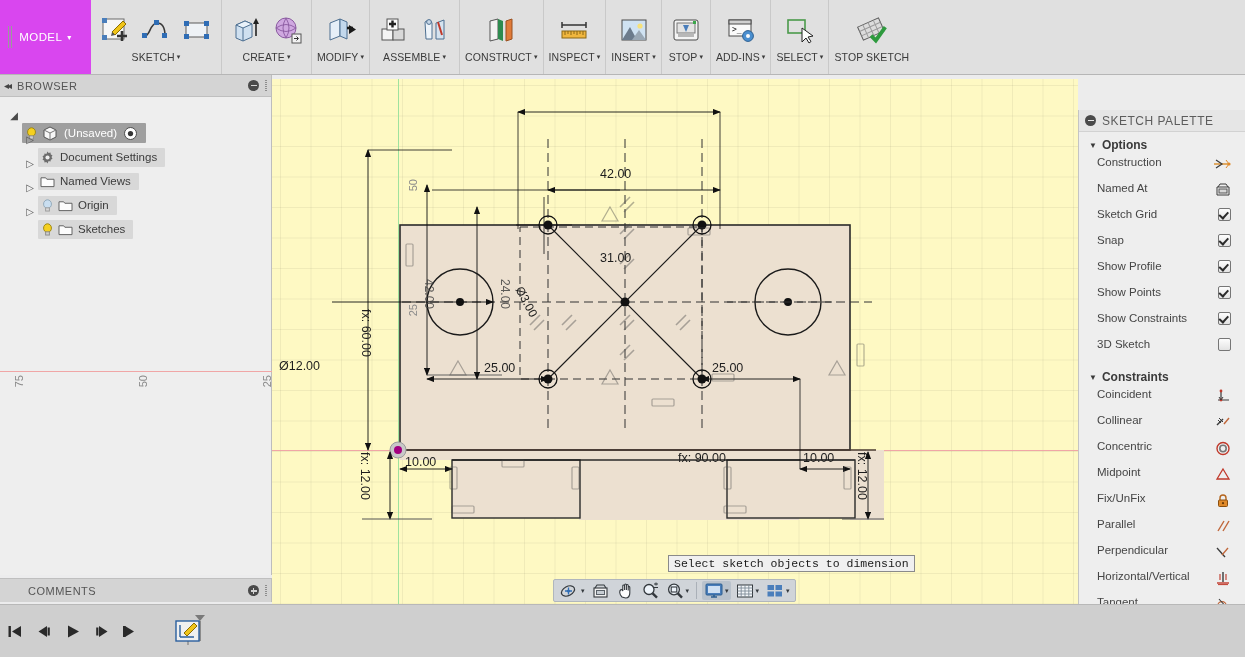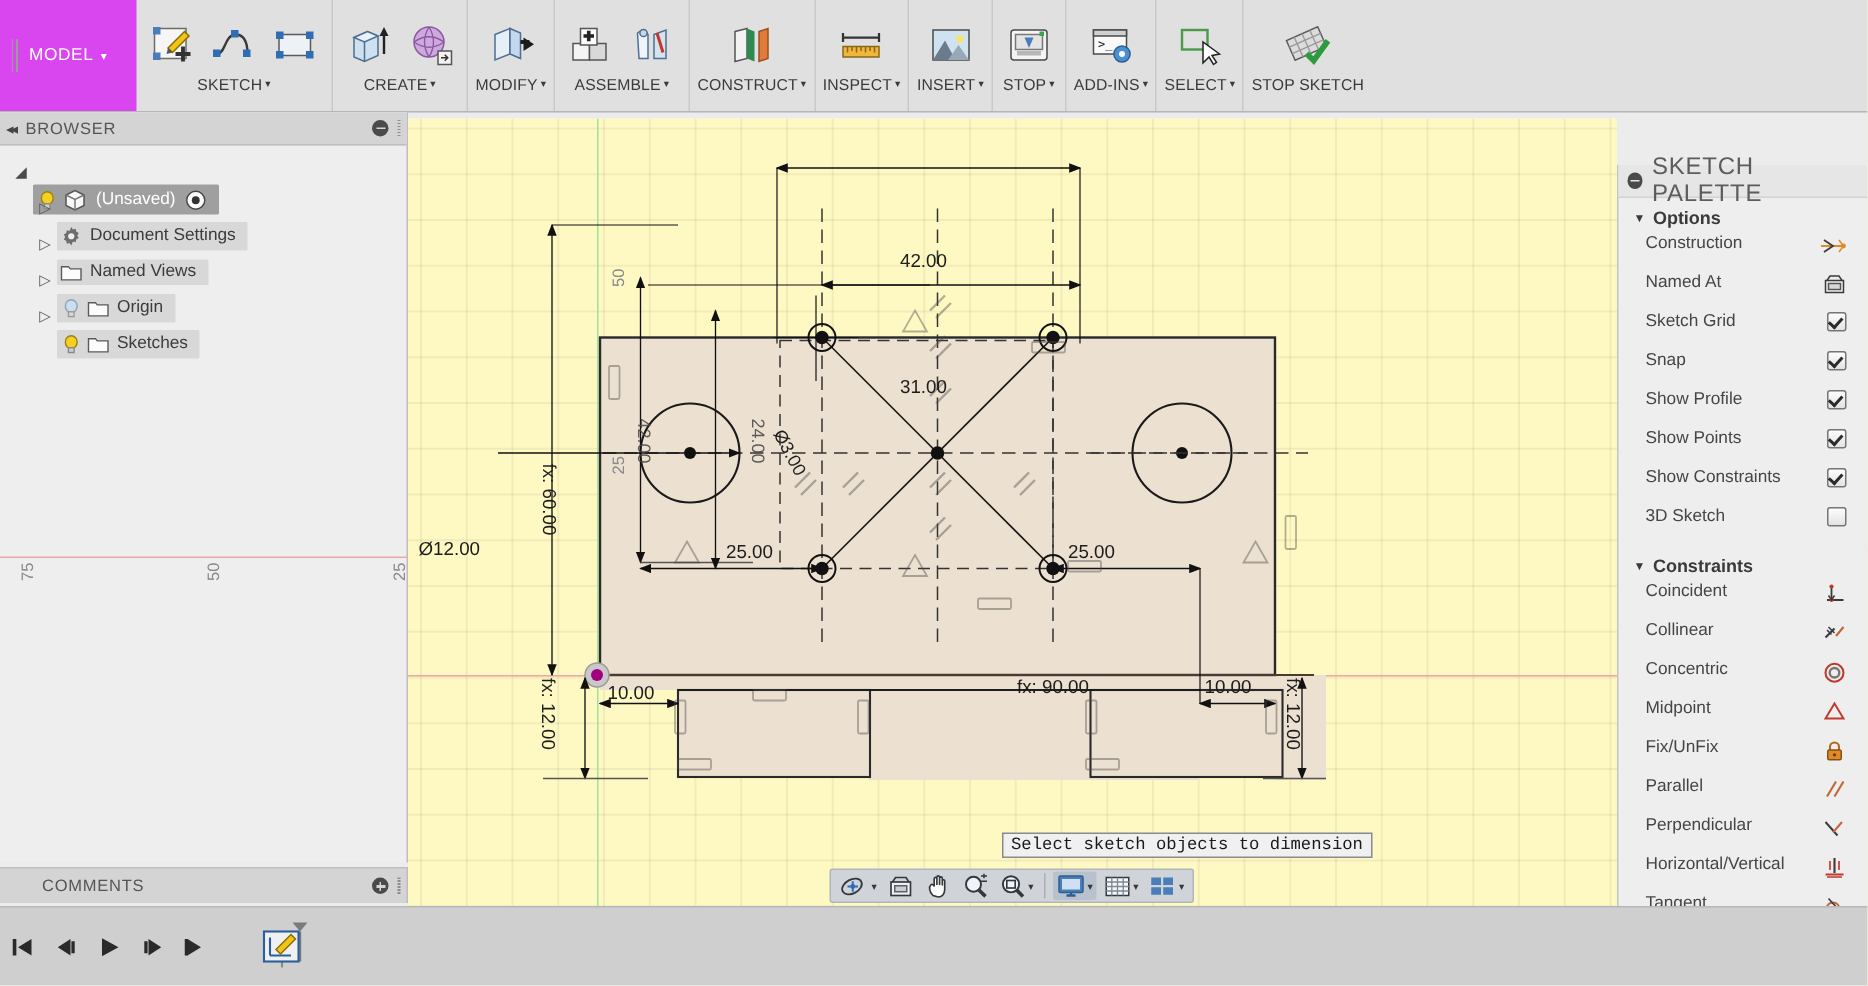--- a/index.html
+++ b/index.html
@@ -130,21 +130,21 @@
     font-family: "Liberation Sans", sans-serif;
   }
 
   
   .palette {
     position: absolute; right: 0; top: 110px; width: 167px; bottom: 53px;
     background: #eeeeee; border-left: 1px solid #c4c4c4;
   }
   .pal-head {
     height: 22px; display: flex; align-items: center; padding: 0 6px;
-    font-size: 16px; color: #5c5c5c; letter-spacing: .5px;
+    font-size: 12px; color: #5c5c5c; letter-spacing: .5px;
     background: #e6e6e6; border-bottom: 1px solid #d2d2d2;
   }
   .pal-section {
     font-size: 12px; font-weight: bold; color: #3a3a3a;
     padding: 6px 10px 4px 10px; display: flex; align-items: center; gap: 5px;
   }
   .pal-section .tri { font-size: 8px; }
   .pal-row {
     display: flex; align-items: flex-start; justify-content: space-between;
     height: 26px; padding: 0 14px 0 18px;

